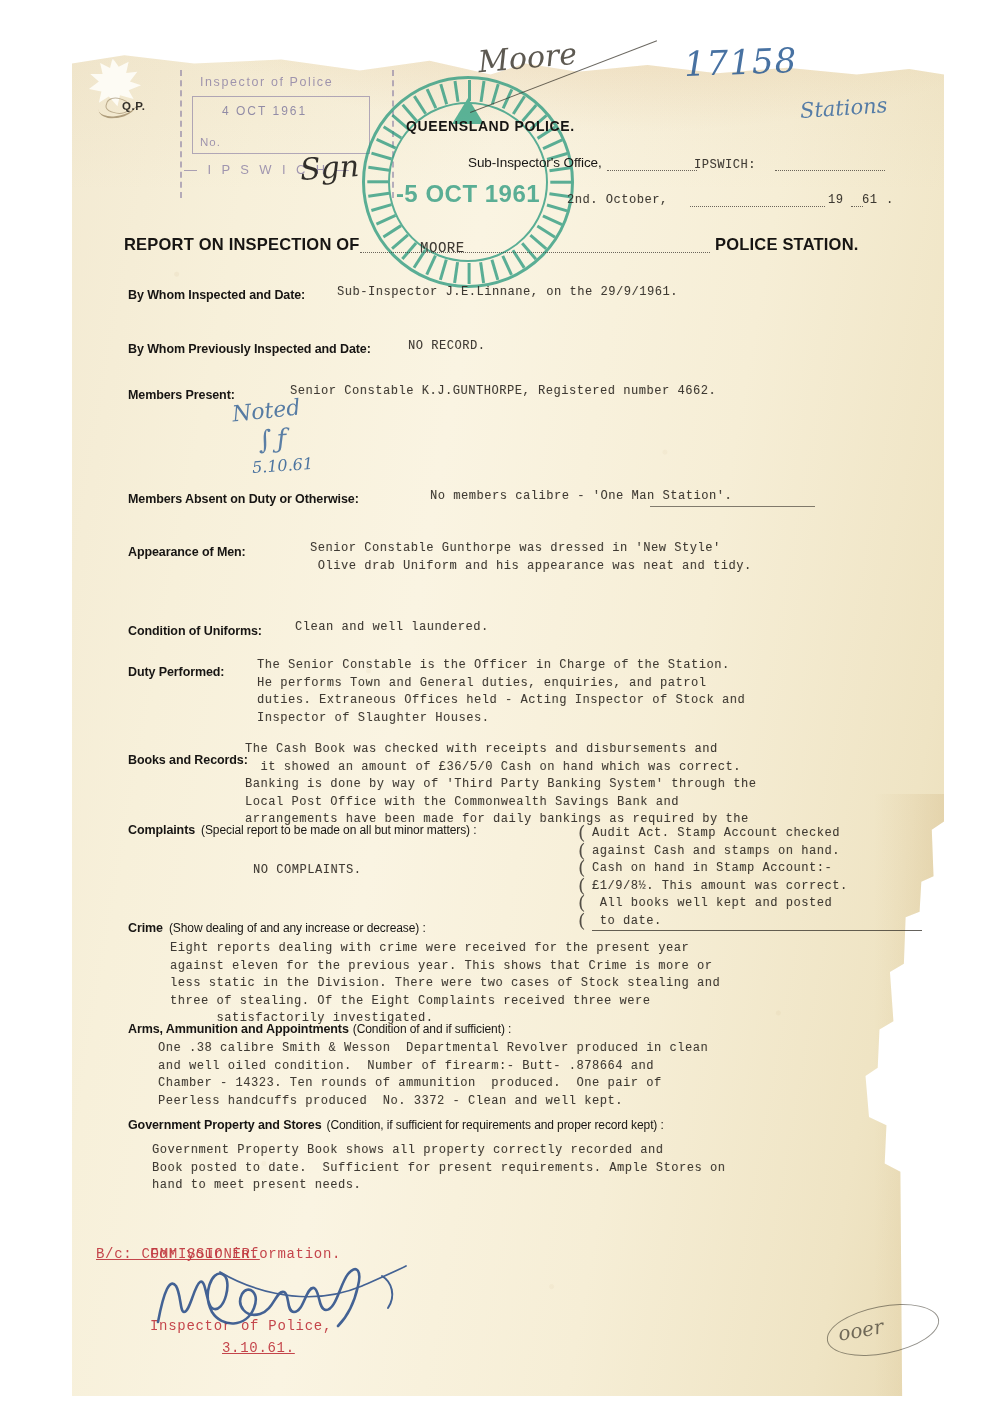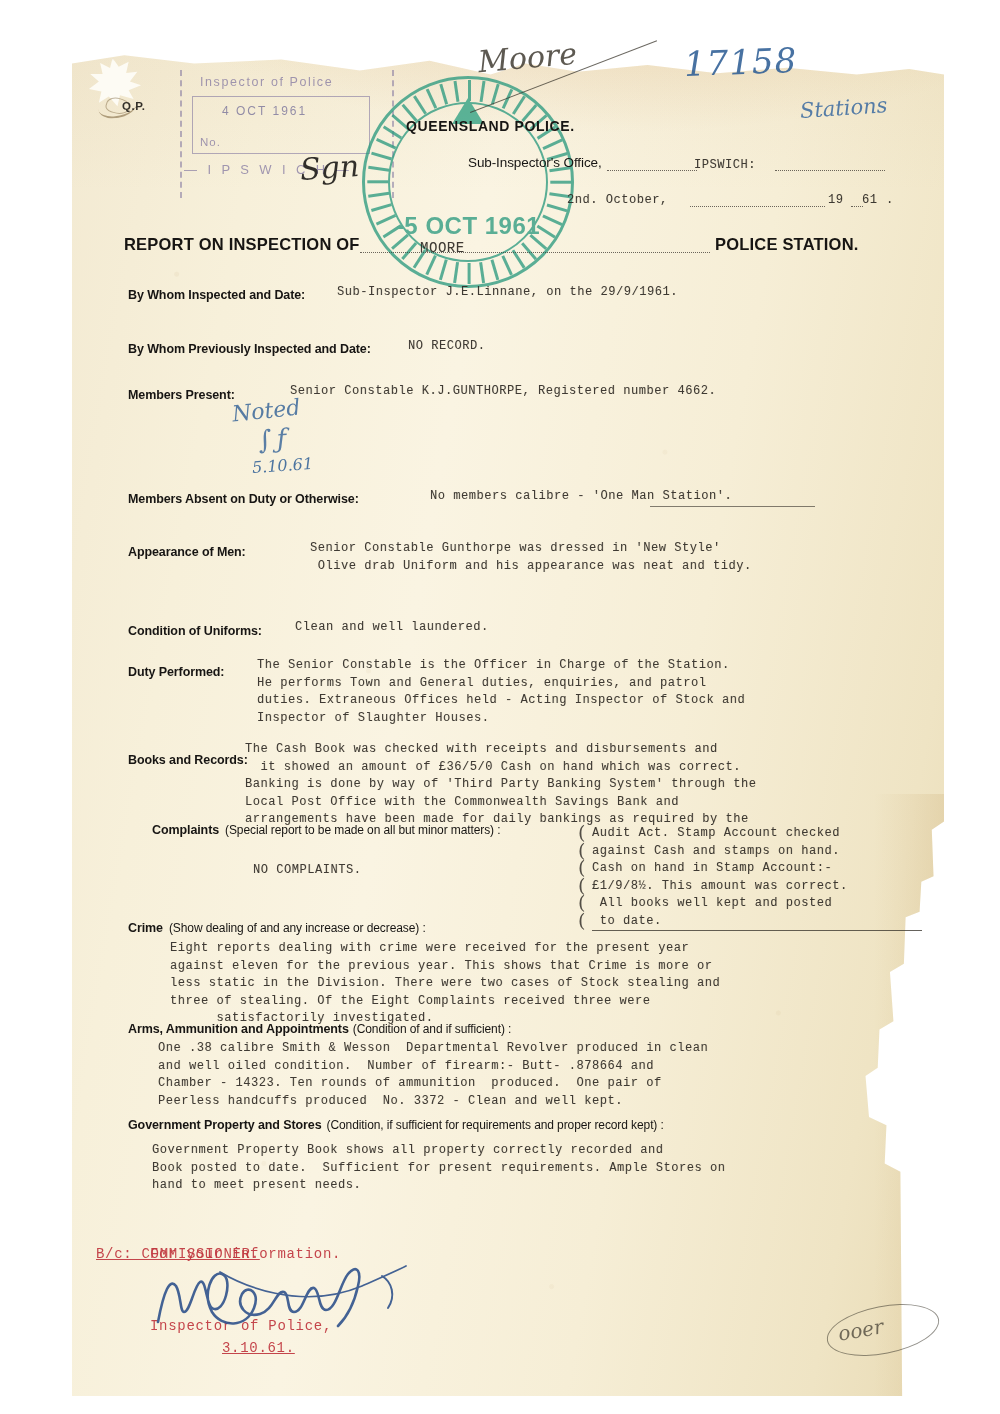--- a/index.html
+++ b/index.html
@@ -209,21 +209,20 @@
     color: #2e9b80;
   }
   #received-stamp .dt {
     position: absolute; left: 0; top: 104px;
     width: 212px; text-align: center;
     font-family: "Liberation Sans", sans-serif;
     font-weight: bold;
     font-size: 24px;
     letter-spacing: 0.5px;
     color: #2e9b80;
-    margin-top: 32px;
   }
   #received-stamp .org {
     position: absolute; left: 0; top: 136px;
     width: 212px; text-align: center;
     font-family: "Liberation Serif", serif;
     font-size: 13.5px;
     line-height: 15px;
     letter-spacing: 0.8px;
     color: #4a5a56;
     opacity: 0.85;
@@ -480,21 +479,21 @@
 duties. Extraneous Offices held - Acting Inspector of Stock and
 Inspector of Slaughter Houses.</div>
 
 <div class="abs lbl" style="left:128px; top:753px;">Books and Records:</div>
 <div class="abs typed" style="left:245px; top:741px;">The Cash Book was checked with receipts and disbursements and
   it showed an amount of £36/5/0 Cash on hand which was correct.
 Banking is done by way of 'Third Party Banking System' through the
 Local Post Office with the Commonwealth Savings Bank and
 arrangements have been made for daily bankings as required by the</div>
 
-<div class="abs lbl" style="left:128px; top:823px;margin-left:24px;"><span>Complaints</span><span class="thin" style="margin-left:6px;">(Special report to be made on all but minor matters) :</span></div>
+<div class="abs lbl" style="left:128px; top:823px;"><span>Complaints</span><span class="thin" style="margin-left:6px;">(Special report to be made on all but minor matters) :</span></div>
 <div class="abs typed" style="left:253px; top:862px;">NO COMPLAINTS.</div>
 
 <div class="brackets" style="left:578px; top:824px;">(
 (
 (
 (
 (
 (</div>
 <div class="abs typed" style="left:592px; top:825px;">Audit Act. Stamp Account checked
 against Cash and stamps on hand.

